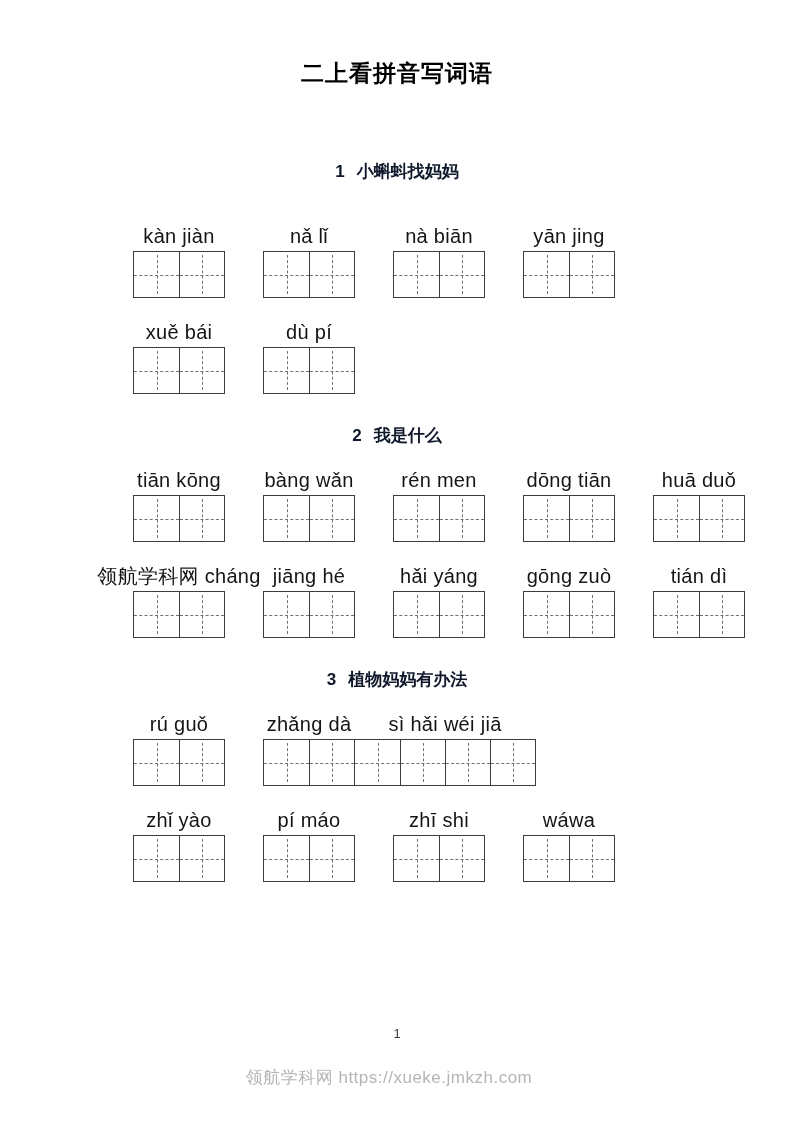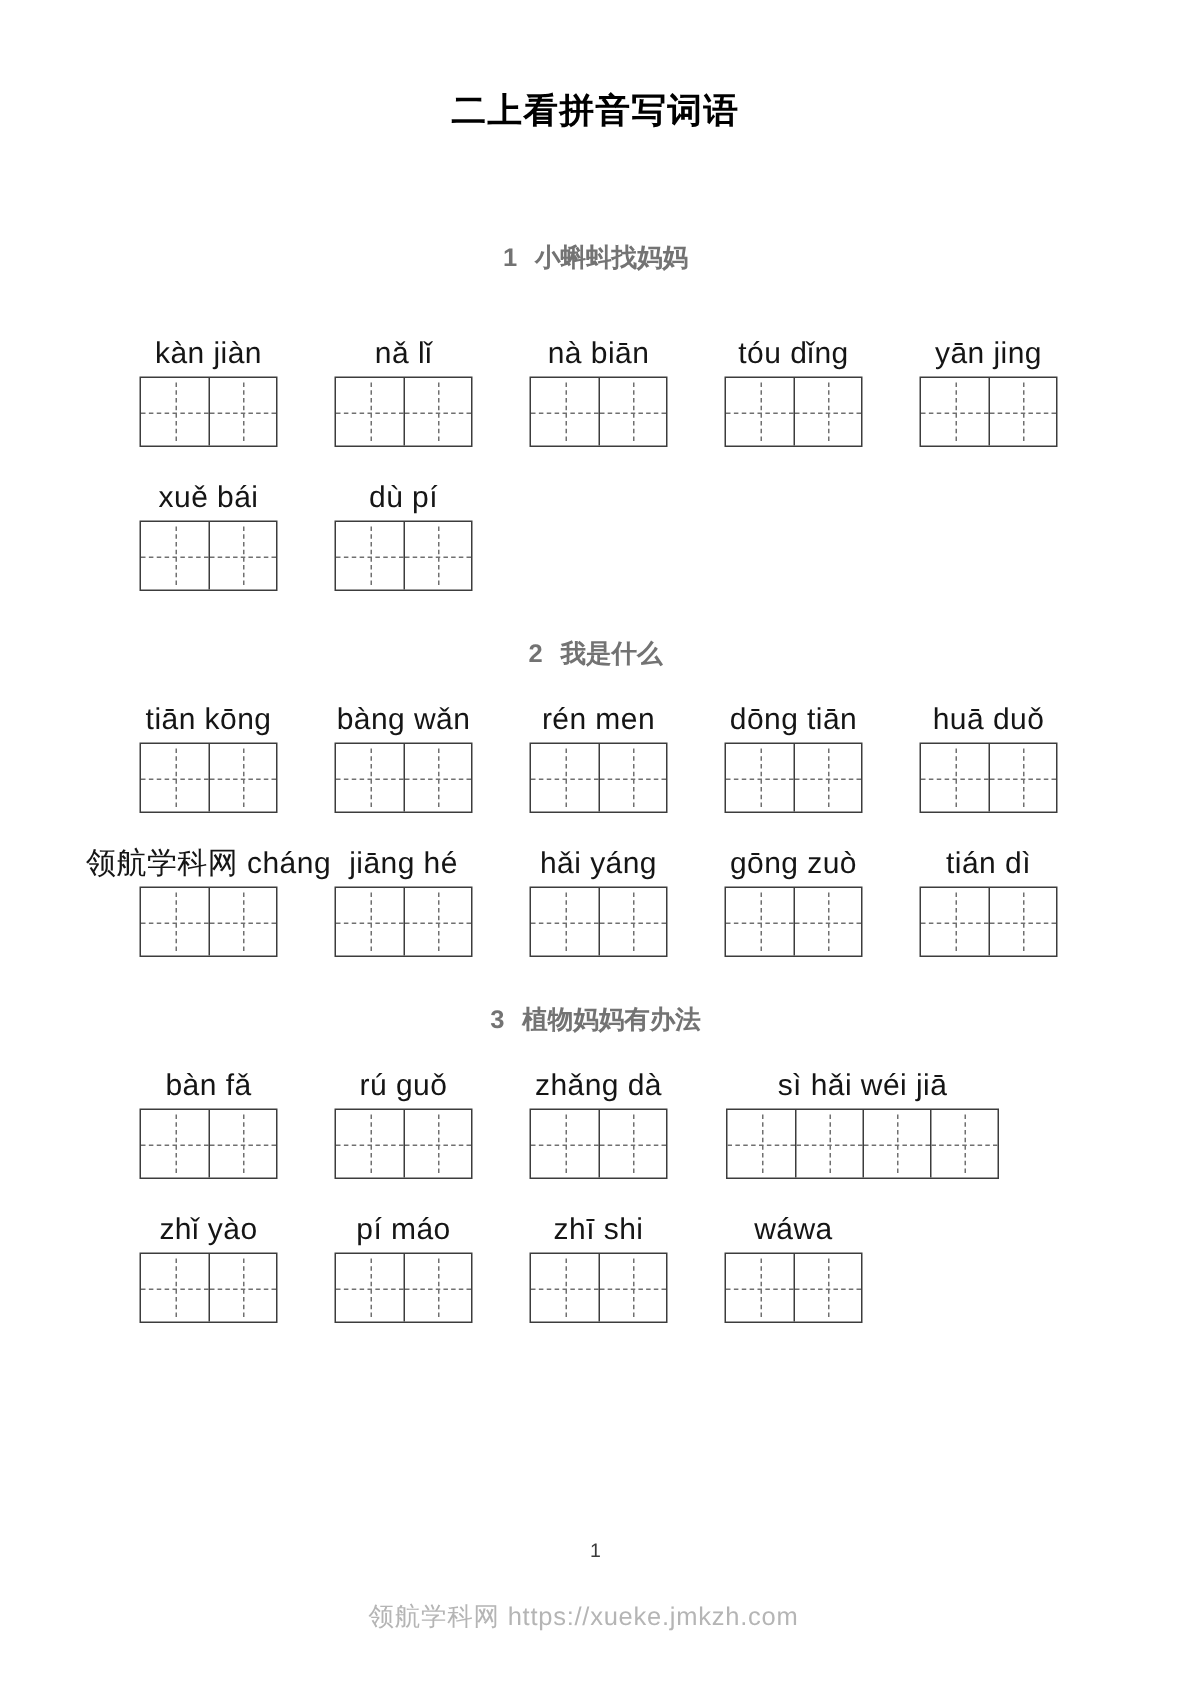--- a/index.html
+++ b/index.html
@@ -23,21 +23,21 @@
     font-weight: 700;
     color: #000000;
     letter-spacing: 1px;
   }
 
   .section-header {
     text-align: center;
     font-weight: 700;
     font-size: 17px;
     line-height: 24px;
-    color: #737373;
+    color: #0f172a;
   }
   .section:first-child .section-header { margin: 72px 0 38px 0; }
   .section .section-header { margin: 30px 0 18px 0; }
   .section:first-child .section-header { margin-top: 72px; margin-bottom: 38px; }
   .section-number { margin-right: 12px; }
 
   .word-row {
     display: flex;
     padding-left: 92px;
     margin-bottom: 20px;
@@ -47,21 +47,21 @@
     width: 130px;
     flex: 0 0 auto;
   }
   .word.cells-4 { width: 192px; }
 
   .word-inner {
     display: flex;
     flex-direction: column;
     align-items: center;
   }
-  .word-inner.w2 { width: 94px; }
+  .word-inner.w2 { width: 94px; margin-left: 40px; }
   .word-inner.w4 { width: 186px; }
 
   .pinyin {
     white-space: nowrap;
     font-size: 20px;
     line-height: 28px;
     color: #151515;
     letter-spacing: 0.3px;
     text-align: center;
   }
@@ -154,29 +154,20 @@
             <div class="word-inner w2">
               <div class="pinyin">nà  biān</div>
               <div class="grid">
                 <div class="cell"></div>
                 <div class="cell"></div>
               </div>
             </div>
           </div>
           <div class="word">
             <div class="word-inner w2">
-              <div class="pinyin">tóu dǐng</div>
-              <div class="grid">
-                <div class="cell"></div>
-                <div class="cell"></div>
-              </div>
-            </div>
-          </div>
-          <div class="word">
-            <div class="word-inner w2">
               <div class="pinyin">yān jing</div>
               <div class="grid">
                 <div class="cell"></div>
                 <div class="cell"></div>
               </div>
             </div>
           </div>
         </div>
         <div class="word-row">
           <div class="word">
@@ -292,29 +283,20 @@
                 <div class="cell"></div>
                 <div class="cell"></div>
               </div>
             </div>
           </div>
         </div>
       </section>
       <section class="section">
         <div class="section-header"><span class="section-number">3</span><span class="section-title">植物妈妈有办法</span></div>
         <div class="word-row">
-          <div class="word">
-            <div class="word-inner w2">
-              <div class="pinyin">bàn fǎ</div>
-              <div class="grid">
-                <div class="cell"></div>
-                <div class="cell"></div>
-              </div>
-            </div>
-          </div>
           <div class="word">
             <div class="word-inner w2">
               <div class="pinyin">rú guǒ</div>
               <div class="grid">
                 <div class="cell"></div>
                 <div class="cell"></div>
               </div>
             </div>
           </div>
           <div class="word">

